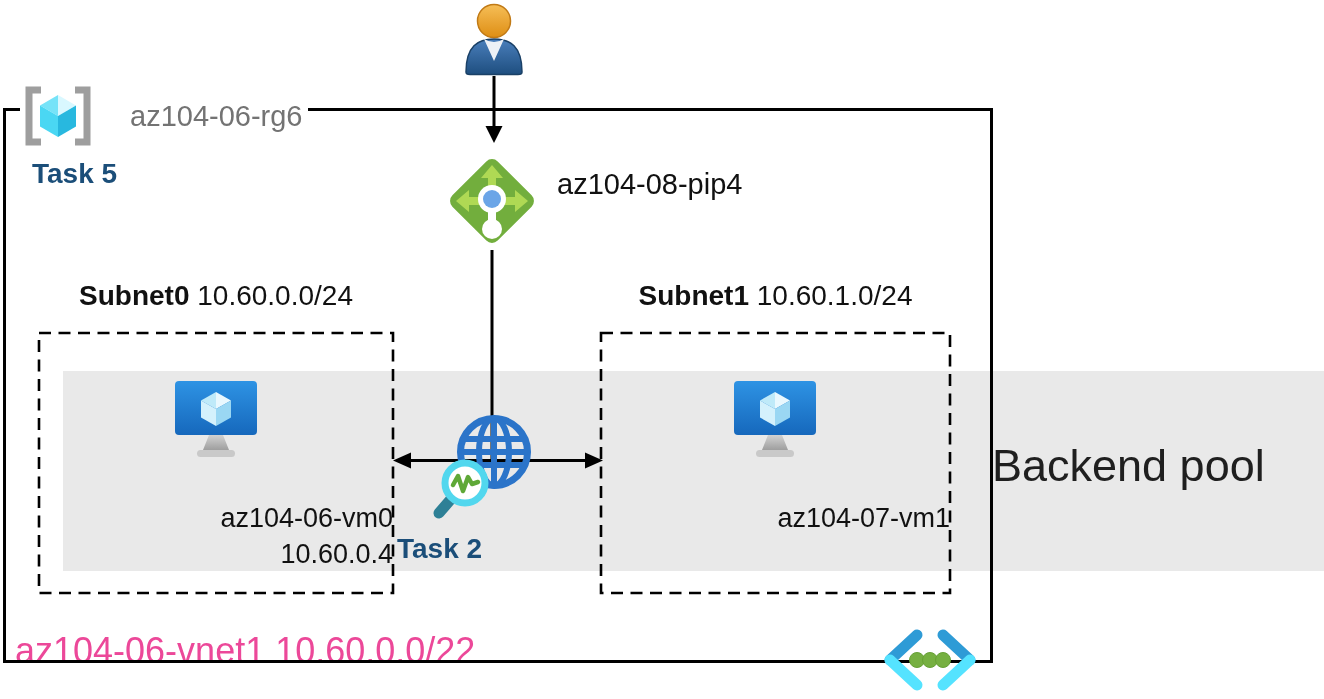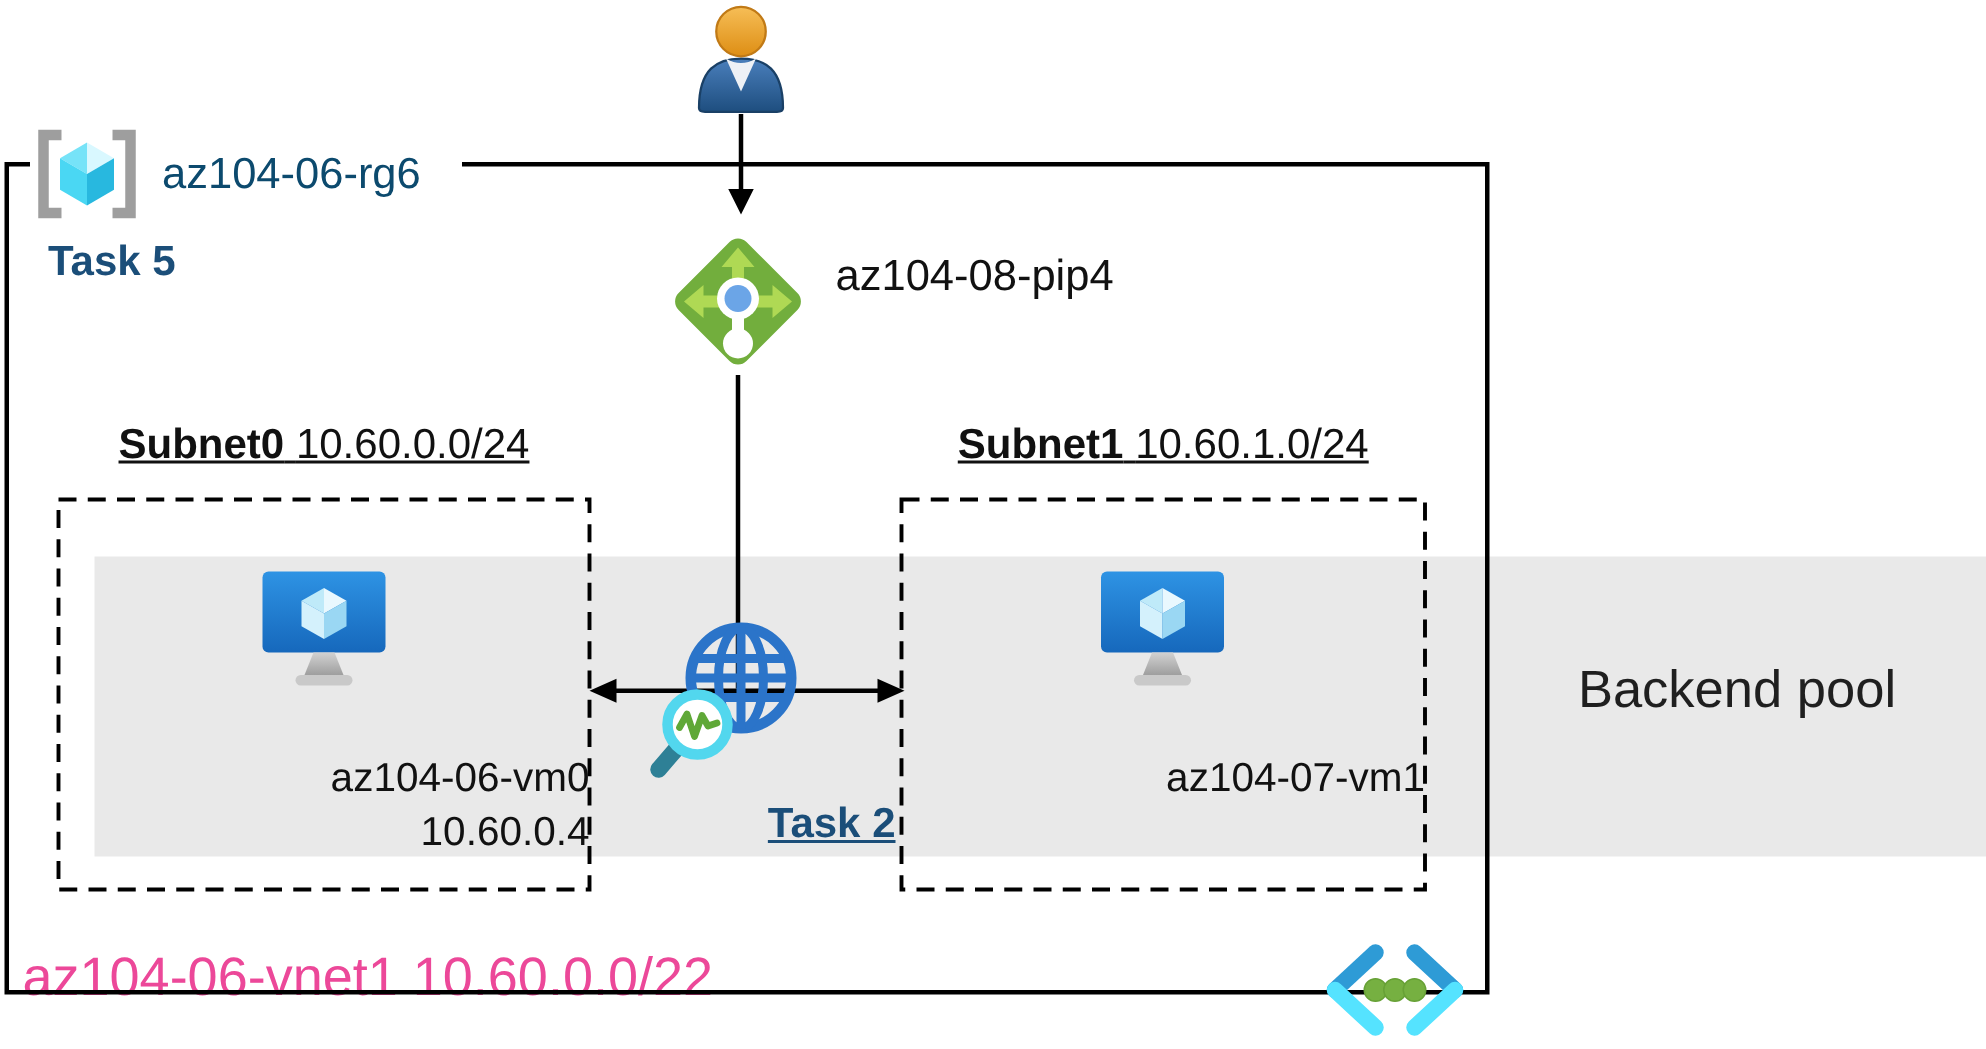--- a/index.html
+++ b/index.html
@@ -4,29 +4,29 @@
 <style>
   html,body{margin:0;padding:0;background:#fff;}
   .stage{position:relative;width:1324px;height:699px;background:#fff;overflow:hidden;
          font-family:"Liberation Sans",sans-serif;color:#111;}
   .abs{position:absolute;}
   .band{position:absolute;left:63px;top:371px;width:1261px;height:200px;background:#E9E9E9;z-index:0;}
   .overlay{position:absolute;left:0;top:0;width:1324px;height:699px;z-index:1;pointer-events:none;}
   .lyr{z-index:2;}
   .rg-group{position:absolute;left:20px;top:84px;width:288px;height:64px;background:#fff;
             display:flex;align-items:center;gap:12px;z-index:2;}
-  .rg-name{font-size:29px;color:#0c4a6e;white-space:nowrap;}
+  .rg-name{font-size:29px;color:#737373;white-space:nowrap;margin-left:22px;}
   .task{font-weight:bold;font-size:28px;color:#1B4E79;white-space:nowrap;}
   .lb-labels{position:absolute;left:557px;top:166px;font-size:29px;line-height:37px;z-index:2;white-space:nowrap;}
-  .subnet-label{position:absolute;top:280px;font-size:28px;text-align:center;z-index:2;white-space:nowrap;text-decoration:underline;}
+  .subnet-label{position:absolute;top:280px;font-size:28px;text-align:center;z-index:2;white-space:nowrap;}
   .subnet-label .sname{font-weight:bold;}
   .vm-text{position:absolute;top:500px;font-size:27px;line-height:36px;text-align:right;z-index:2;white-space:nowrap;}
-  .task2{position:absolute;left:397px;top:533px;width:200px;text-align:right;z-index:2;text-decoration:underline;}
-  .backend{position:absolute;left:992px;top:440px;width:332px;text-align:center;
-           font-size:35px;color:#1f1f1f;z-index:2;white-space:nowrap;}
+  .task2{position:absolute;left:397px;top:533px;width:200px;text-align:left;z-index:2;}
+  .backend{position:absolute;left:992px;top:440px;width:332px;
+           font-size:45px;color:#1f1f1f;z-index:2;white-space:nowrap;}
   .vnet-label{position:absolute;left:15px;top:630px;font-size:36px;z-index:0;white-space:nowrap;color:#ec4899;}
 </style>
 </head>
 <body>
 
 <div class="stage">
 
   <div class="band"></div>
 
   <div class="vnet-label">az104-06-vnet1 10.60.0.0/22</div>

